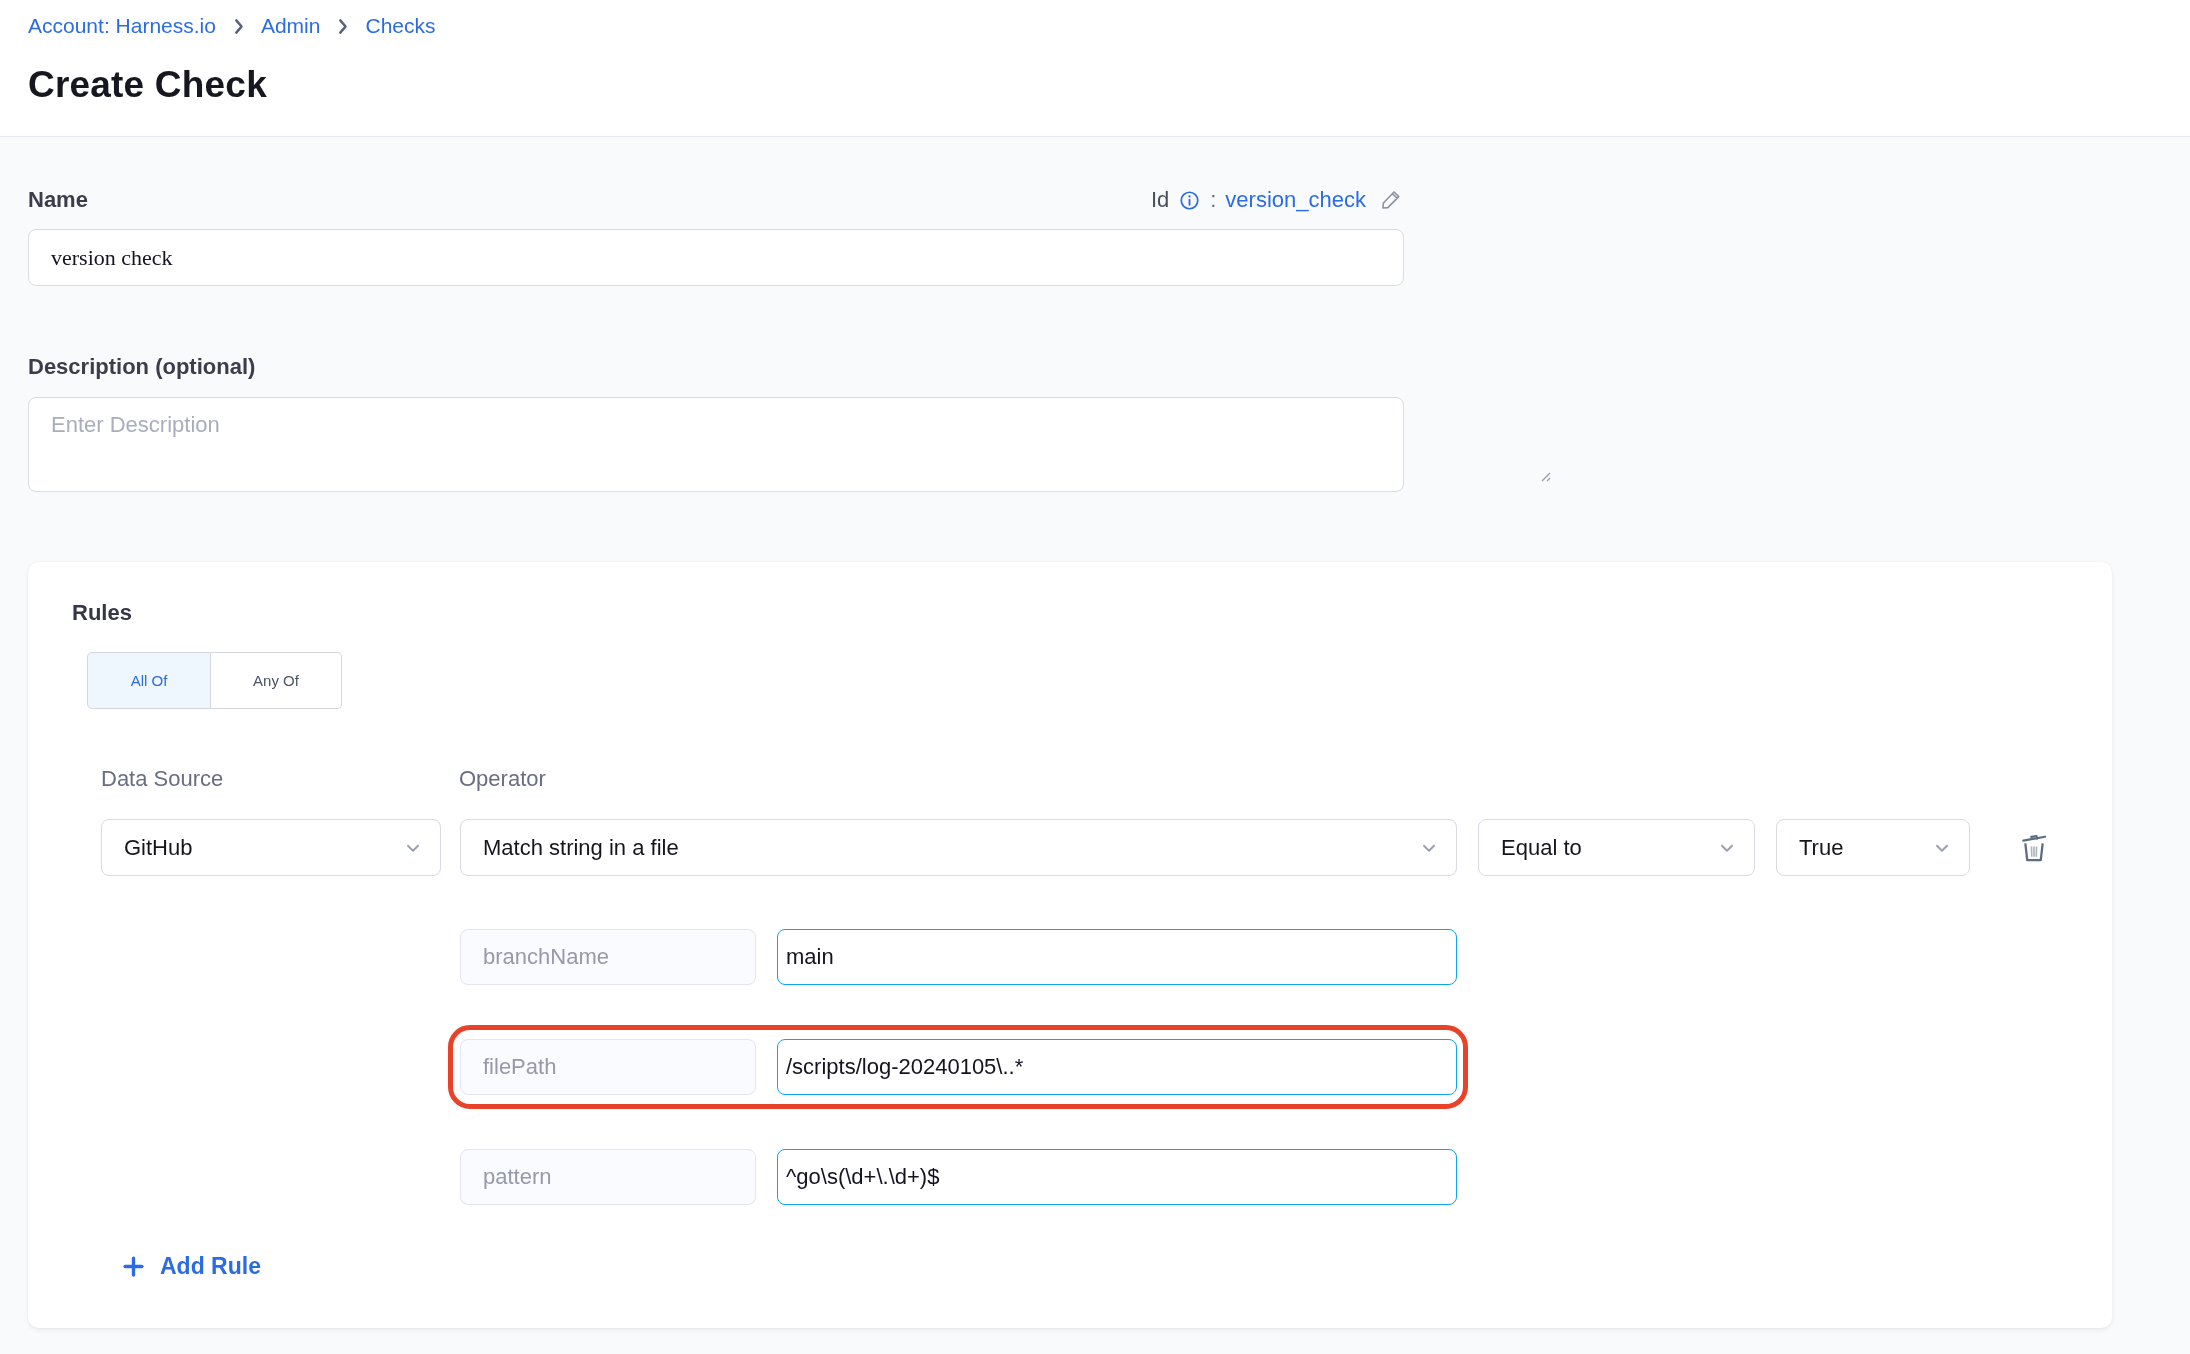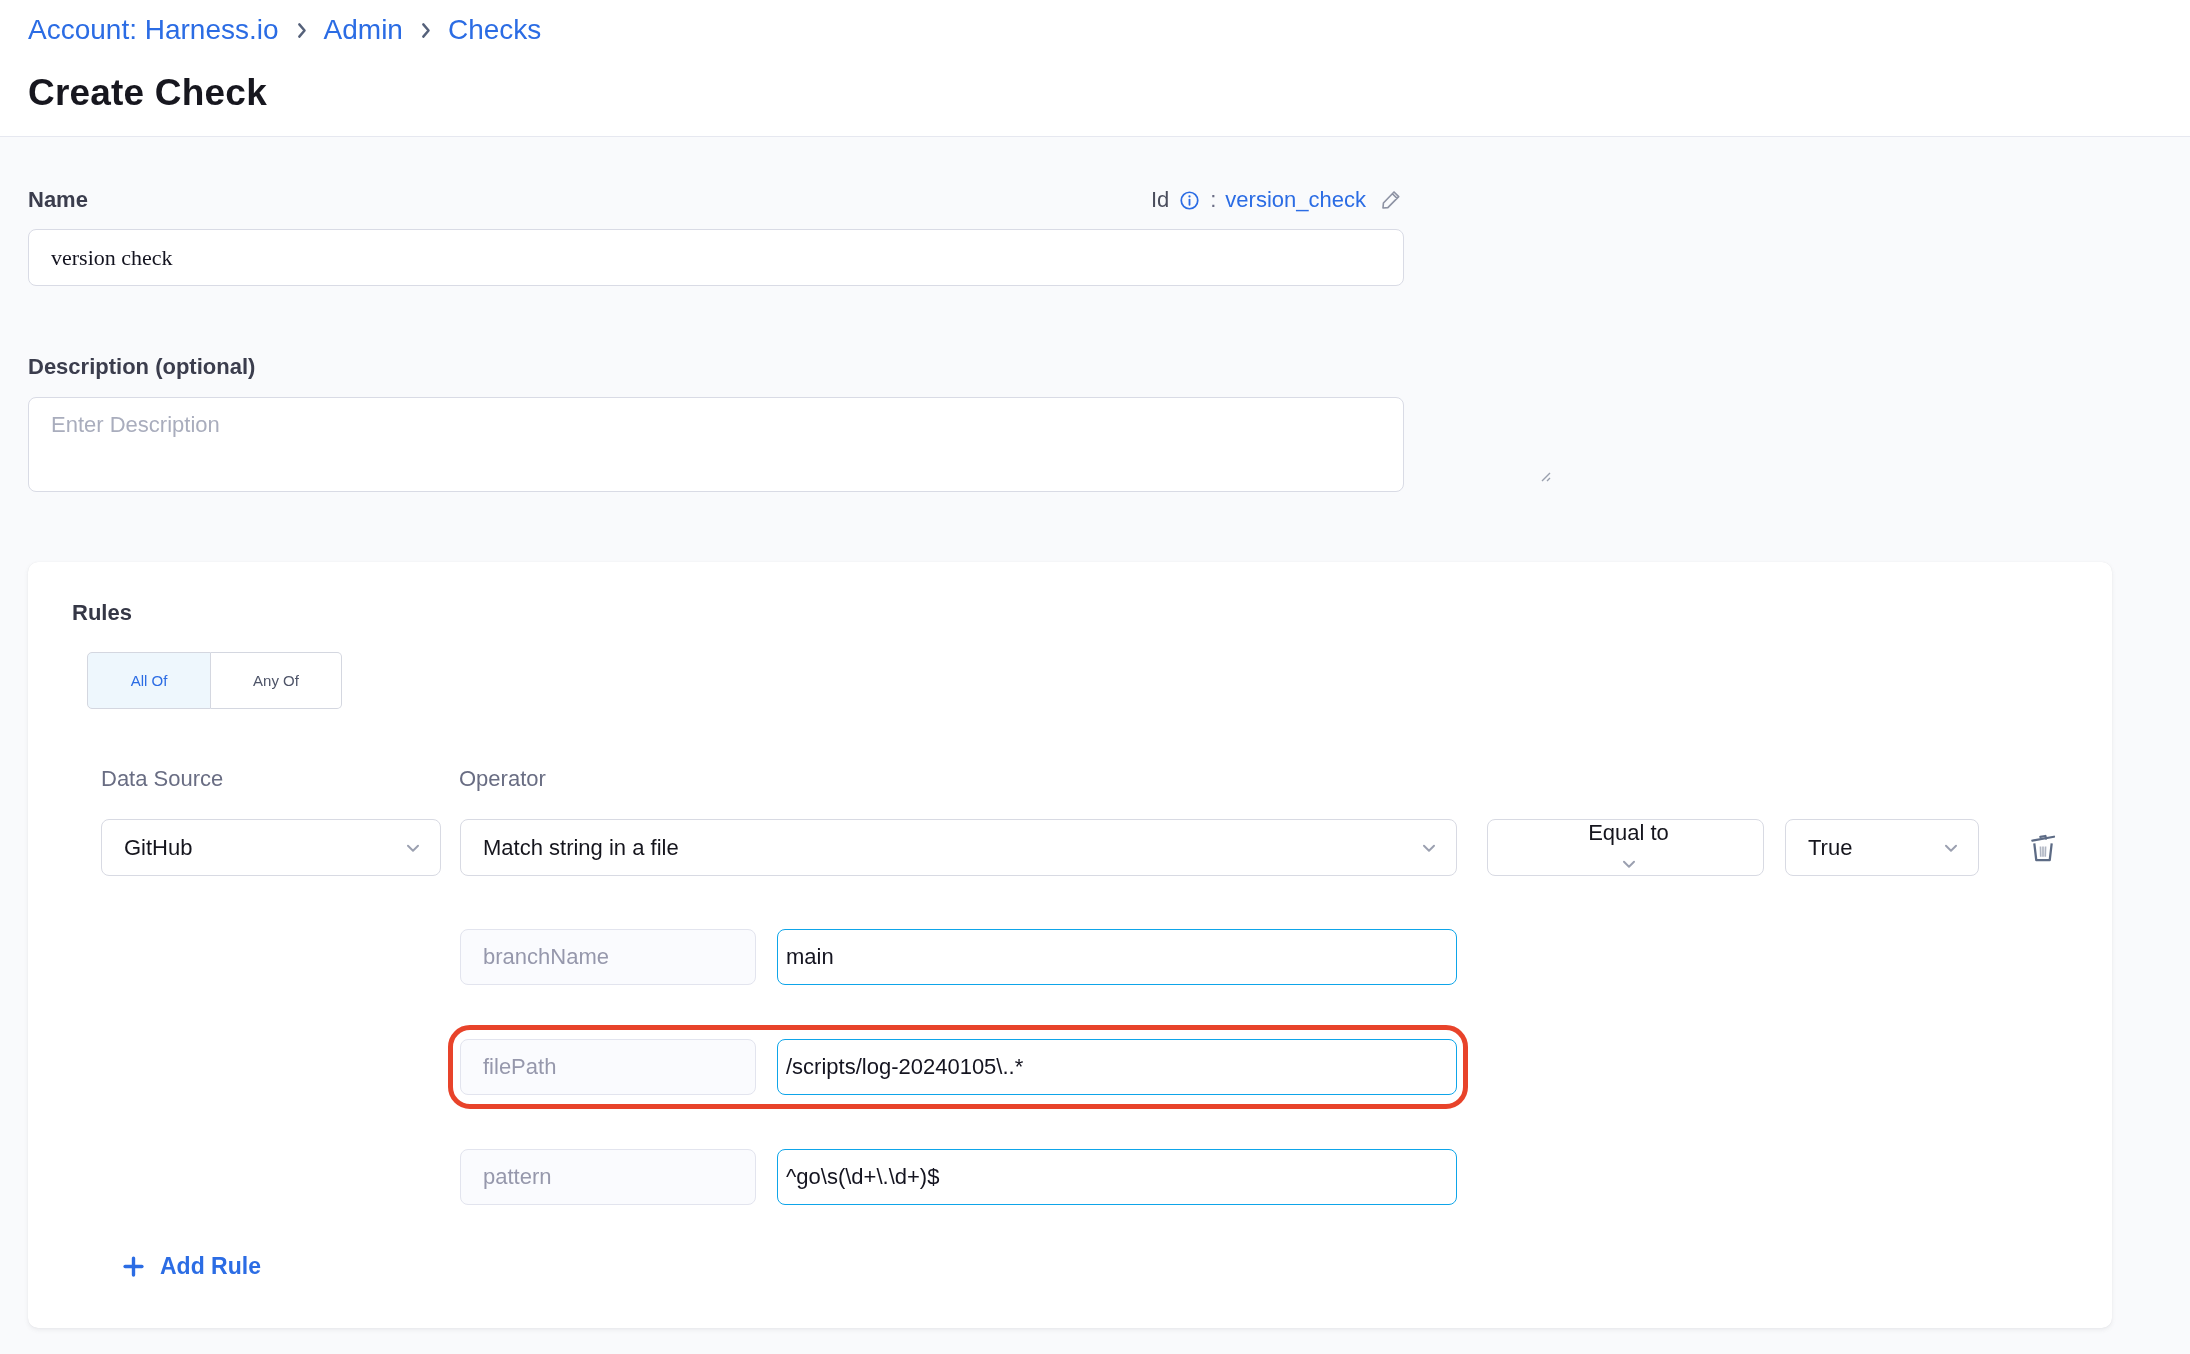--- a/index.html
+++ b/index.html
@@ -12,21 +12,21 @@
   }
   .page { width:2190px; height:1354px; position:relative; }
 
   
   .header {
     background:#ffffff;
     border-bottom:1px solid #e6e8f0;
     padding:14px 28px 0 28px;
     height:137px;
   }
-  .breadcrumb { display:flex; align-items:center; gap:12px; font-size:28px; }
+  .breadcrumb { display:flex; align-items:center; gap:12px; font-size:21px; }
   .crumb { color:#2b6ce4; text-decoration:none; cursor:pointer; }
   .crumb-sep { display:flex; align-items:center; }
   .page-title { font-size:37px; font-weight:700; color:#17171f; margin-top:26px; letter-spacing:0.2px; }
 
   
   .form-area { padding:0 28px; }
   .name-row {
     margin-top:50px;
     width:1376px;
     display:flex; justify-content:space-between; align-items:center;
@@ -82,21 +82,21 @@
   .col-label-op { margin-left:18px; }
 
   .select-row { display:flex; margin-top:27px; align-items:center; }
   .select {
     height:57px; background:#fff; border:1px solid #d8dae3; border-radius:8px;
     display:flex; align-items:center; justify-content:space-between;
     padding:0 16px 0 22px; font-size:22px; color:#15151d; cursor:pointer;
   }
   .sel-ds { width:340px; }
   .sel-dp { width:997px; margin-left:19px; }
-  .sel-op { width:277px; margin-left:30px;flex-direction:column; }
+  .sel-op { width:277px; margin-left:21px; }
   .sel-val { width:194px; margin-left:21px; }
   .trash-btn {
     margin-left:44px; width:40px; height:40px;
     background:none; border:none; cursor:pointer;
     display:flex; align-items:center; justify-content:center;
   }
 
   .param-row { position:relative; display:flex; margin-left:359px; margin-top:54px; width:997px;border-radius:8px; }
   .param-row.r1 { margin-top:53px; }
   .param-key {

